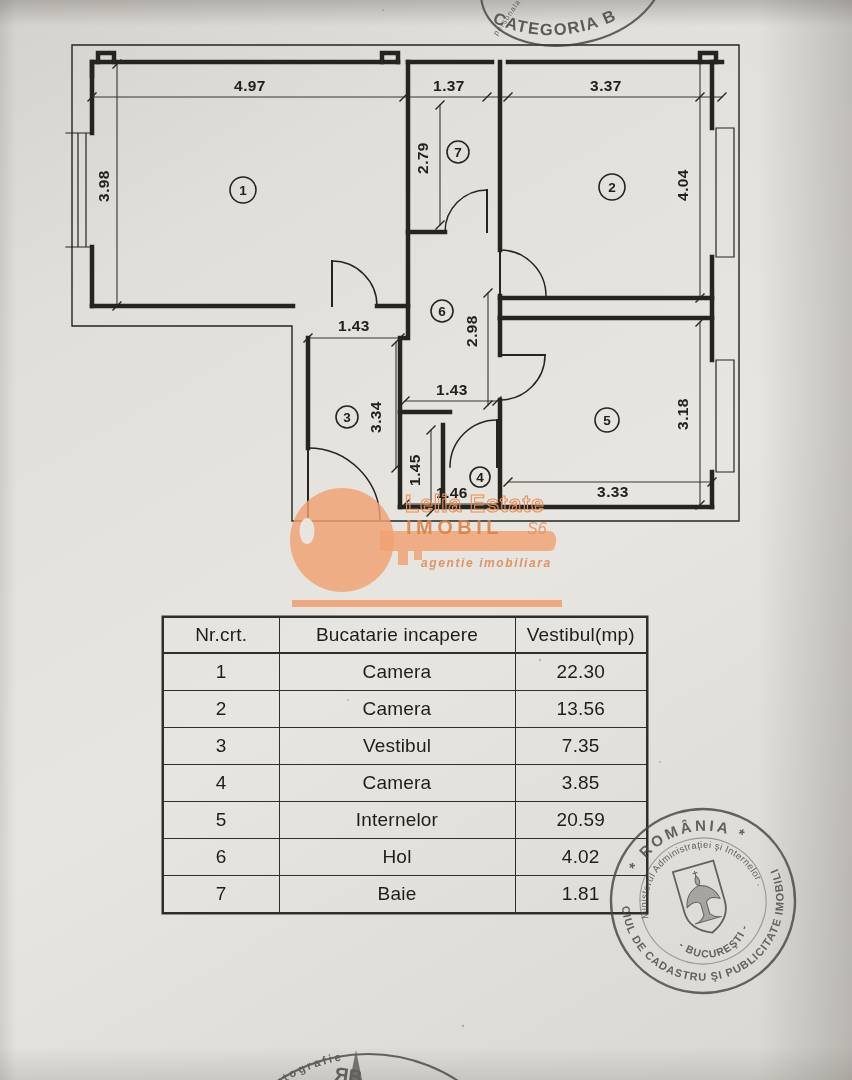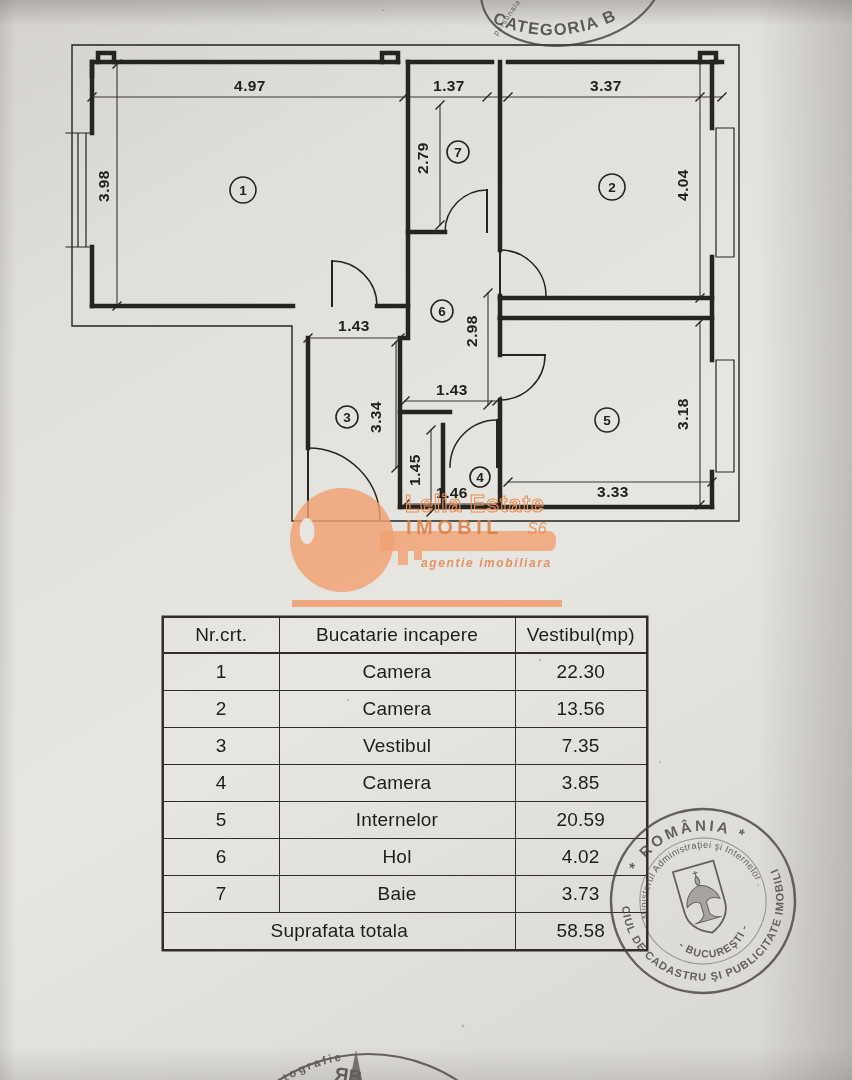--- a/index.html
+++ b/index.html
@@ -186,26 +186,22 @@
           <td>20.59</td>
         </tr>
     <tr>
       <td>6</td>
           <td>Hol</td>
           <td>4.02</td>
         </tr>
     <tr>
       <td>7</td>
           <td>Baie</td>
-          <td>3.73</td>
-        </tr>
-    <tr>
-      <td colspan="2">Suprafata totala</td>
-      <td>58.58</td>
-    </tr>
+          <td>1.81</td>
+        </tr>
   </tbody>
     </table>
 
   <svg id="stamps-svg" width="852" height="1080" viewBox="0 0 852 1080">
     <defs>
       <path id="ts-arc" d="M492,22 Q566,56 648,2"></path>
       <path id="rs-top" d="M-76,6 A76,76 0 1 1 76,6"></path>
       <path id="rs-bot" d="M-80,-14 A81,81 0 1 0 80,-14"></path>
       <path id="rs-min" d="M-57,4 A57,57 0 1 1 57,4"></path>
       <path id="rs-buc" d="M-41,6 A42,42 0 1 0 41,6"></path>

